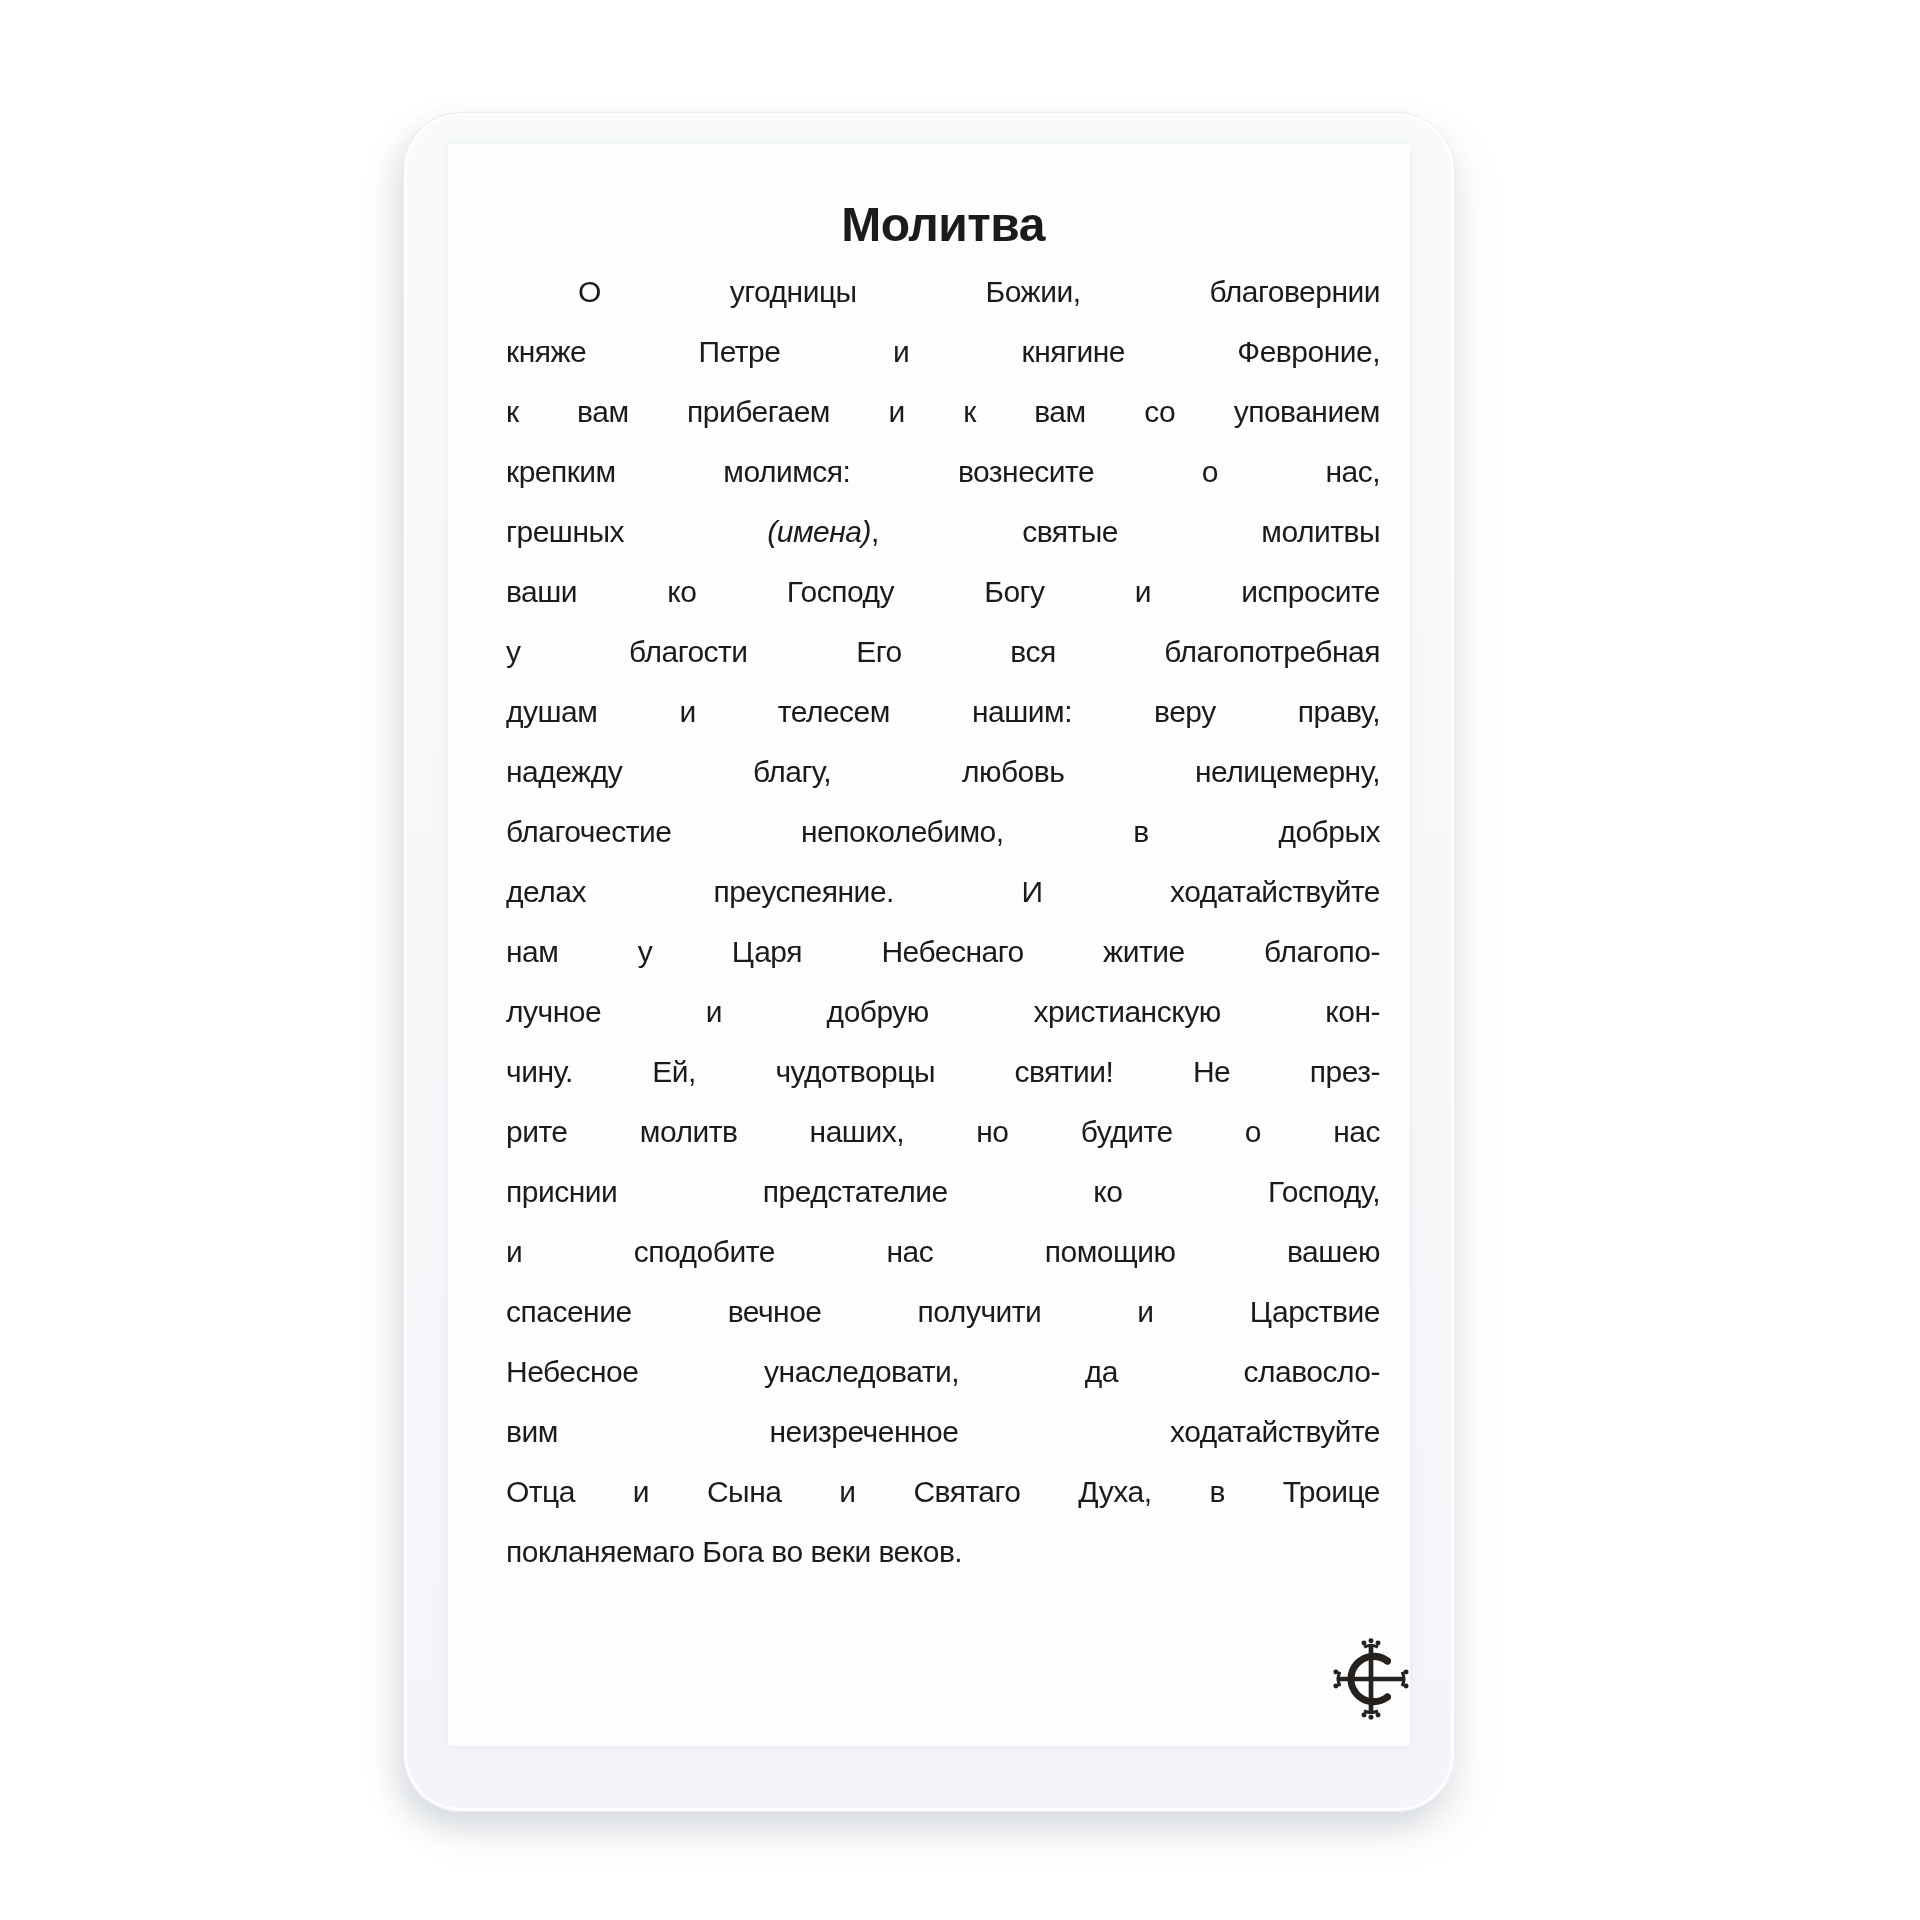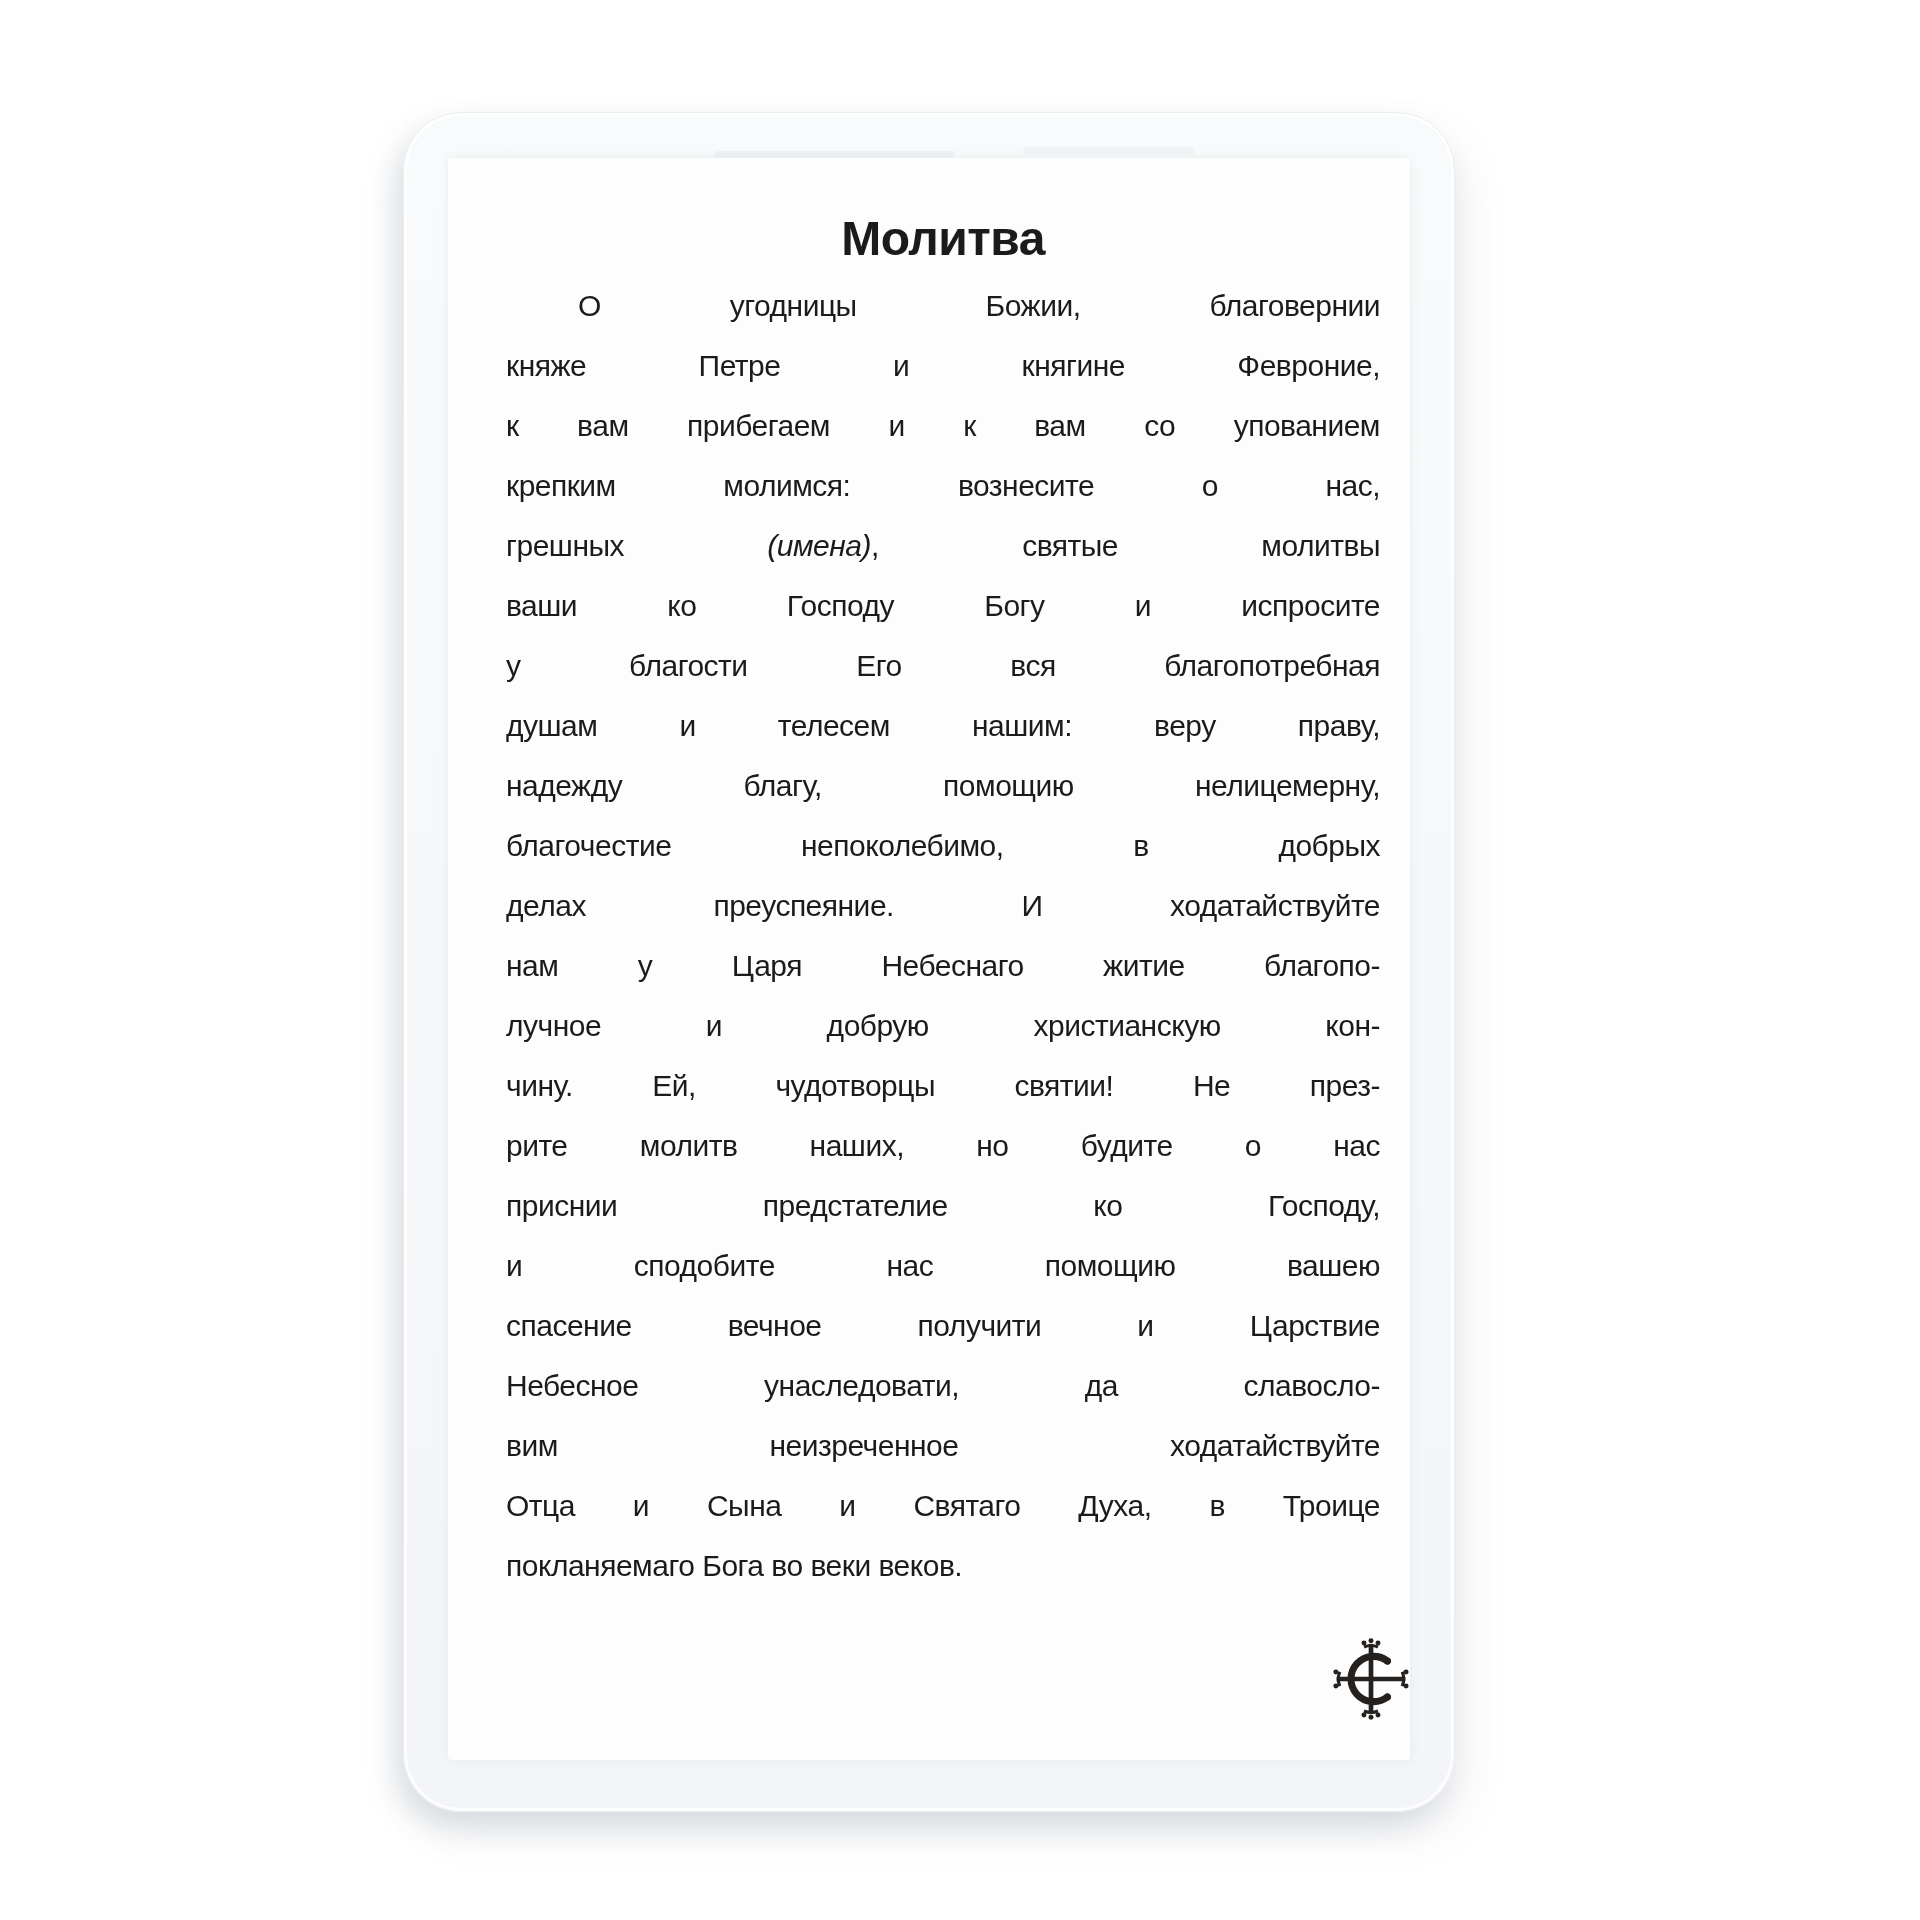--- a/index.html
+++ b/index.html
@@ -36,21 +36,21 @@
     background: #e6eaee;
     border-radius: 4px;
     opacity: 0.55;
   }
   .smudge-a { left: 310px; top: 38px; width: 240px; height: 9px; }
   .smudge-b { left: 620px; top: 34px; width: 170px; height: 8px; opacity: 0.4; }
   
   .paper {
     position: absolute;
     left: 44px;
-    top: 45px;
+    top: 31px;
     width: 962px;
     height: 1602px;
     background: #fdfdfd;
     border-radius: 4px;
     box-shadow: 0 0 10px rgba(190, 198, 208, 0.25);
   }
   .content {
     position: absolute;
     left: 58px;
     right: 30px;
@@ -122,21 +122,21 @@
           <div class="line j first">О угодницы Божии, благовернии</div>
           <div class="line j">княже Петре и княгине Февроние,</div>
           <div class="line j">к вам прибегаем и к вам со упованием</div>
           <div class="line j">крепким молимся: вознесите о нас,</div>
 
           <div class="line j"><span>грешных </span><em>(имена)</em><span>, святые молитвы</span></div>
 
           <div class="line j">ваши ко Господу Богу и испросите</div>
           <div class="line j">у благости Его вся благопотребная</div>
           <div class="line j">душам и телесем нашим: веру праву,</div>
-          <div class="line j">надежду благу, помощию нелицемерну,</div>
+          <div class="line j">надежду благу, любовь нелицемерну,</div>
           <div class="line j">благочестие непоколебимо, в добрых</div>
           <div class="line j">делах преуспеяние. И ходатайствуйте</div>
           <div class="line j">нам у Царя Небеснаго житие благопо-</div>
           <div class="line j">лучное и добрую христианскую кон-</div>
           <div class="line j">чину. Ей, чудотворцы святии! Не през-</div>
           <div class="line j">рите молитв наших, но будите о нас</div>
           <div class="line j">приснии предстателие ко Господу,</div>
           <div class="line j">и сподобите нас помощию вашею</div>
           <div class="line j">спасение вечное получити и Царствие</div>
           <div class="line j">Небесное унаследовати, да славосло-</div>

